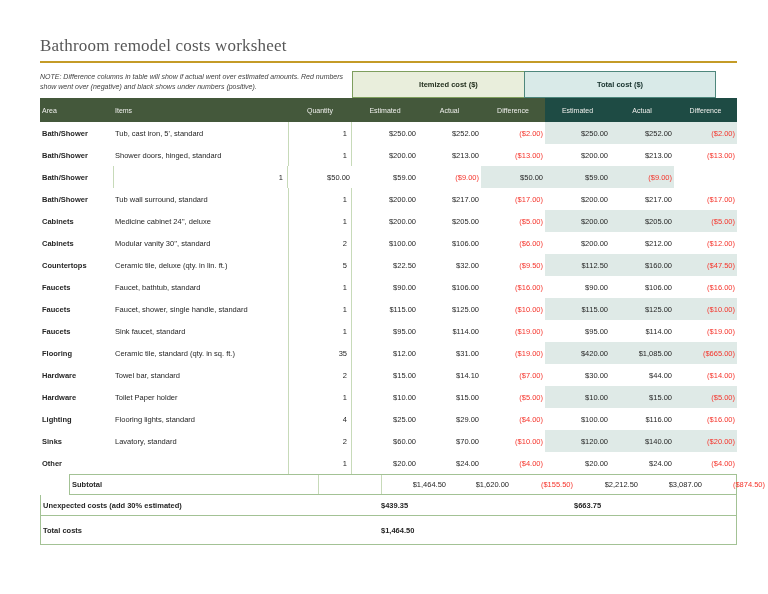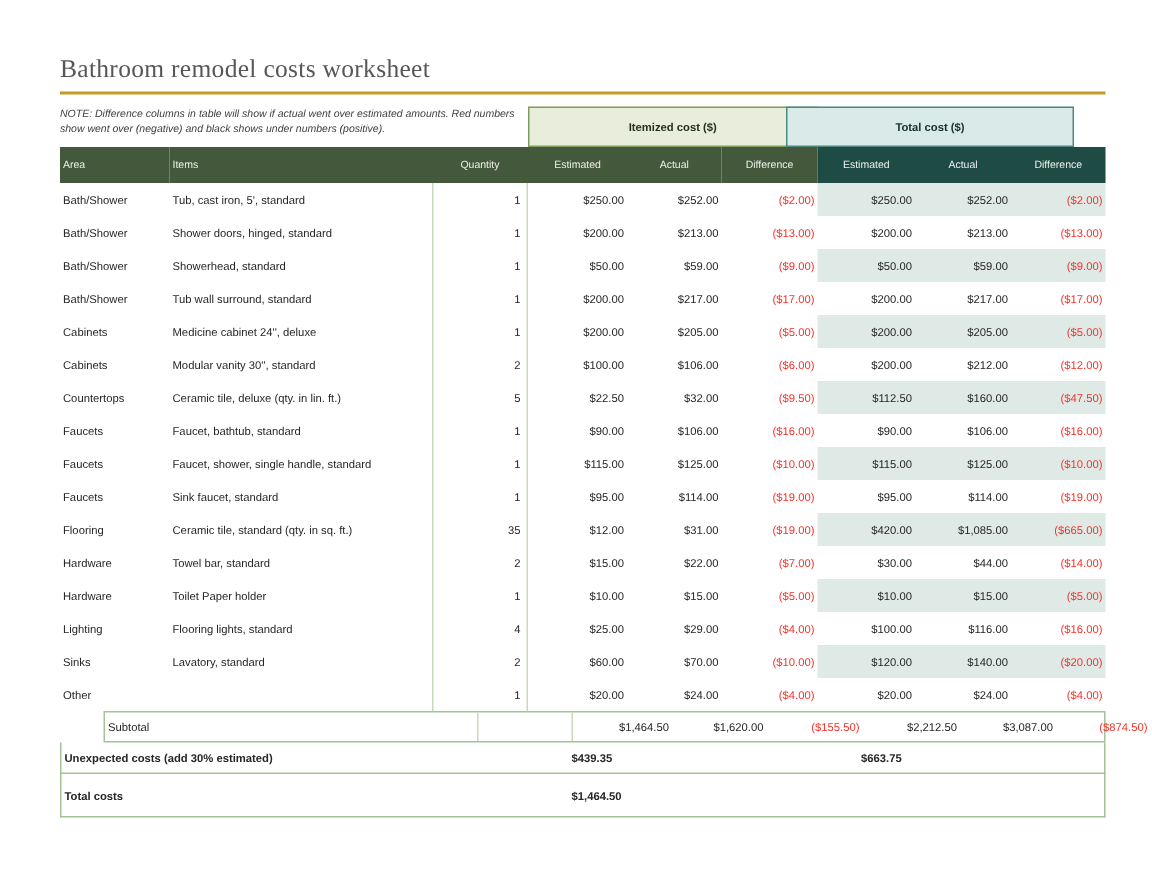--- a/index.html
+++ b/index.html
@@ -68,21 +68,21 @@
   .ht { background: var(--header_teal, #1E4B44); }
   .h-left { justify-content: flex-start; padding-left: 2px; }
 
   
   .trow { height: 22px; }
   .cell {
     display: flex; align-items: center;
     font-size: 7.5px;
     overflow: hidden; white-space: nowrap;
   }
-  .c-area { padding-left: 2px; }
+  .c-area { padding-left: 2px; font-weight: bold; }
   .c-items { padding-left: 2px; }
   .c-qty {
     justify-content: flex-end; padding-right: 4px;
     border-left: 1px solid var(--grid_light, #C7DAB9);
     border-right: 1px solid var(--grid_light, #C7DAB9);
   }
   .money { justify-content: flex-end; padding-right: 2px; }
   .neg { color: var(--negative, #F5332A); }
   .banded .t { background: var(--band, #DFEAE7); }
 
@@ -156,21 +156,20 @@
           <div class="cell c-qty">1</div>
           <div class="cell money">$200.00</div>
           <div class="cell money">$213.00</div>
           <div class="cell money neg">($13.00)</div>
           <div class="cell money t">$200.00</div>
           <div class="cell money t">$213.00</div>
           <div class="cell money t neg">($13.00)</div>
         </div>
         <div class="grid9 trow brow banded">
           <div class="cell c-area">Bath/Shower</div>
-          <div class="cell c-items">Showerhead, standard</div>
           <div class="cell c-qty">1</div>
           <div class="cell money">$50.00</div>
           <div class="cell money">$59.00</div>
           <div class="cell money neg">($9.00)</div>
           <div class="cell money t">$50.00</div>
           <div class="cell money t">$59.00</div>
           <div class="cell money t neg">($9.00)</div>
         </div>
         <div class="grid9 trow brow">
           <div class="cell c-area">Bath/Shower</div>
@@ -258,21 +257,21 @@
           <div class="cell money neg">($19.00)</div>
           <div class="cell money t">$420.00</div>
           <div class="cell money t">$1,085.00</div>
           <div class="cell money t neg">($665.00)</div>
         </div>
         <div class="grid9 trow brow">
           <div class="cell c-area">Hardware</div>
           <div class="cell c-items">Towel bar, standard</div>
           <div class="cell c-qty">2</div>
           <div class="cell money">$15.00</div>
-          <div class="cell money">$22.00</div>
+          <div class="cell money">$14.10</div>
           <div class="cell money neg">($7.00)</div>
           <div class="cell money t">$30.00</div>
           <div class="cell money t">$44.00</div>
           <div class="cell money t neg">($14.00)</div>
         </div>
         <div class="grid9 trow brow banded">
           <div class="cell c-area">Hardware</div>
           <div class="cell c-items">Toilet Paper holder</div>
           <div class="cell c-qty">1</div>
           <div class="cell money">$10.00</div>

